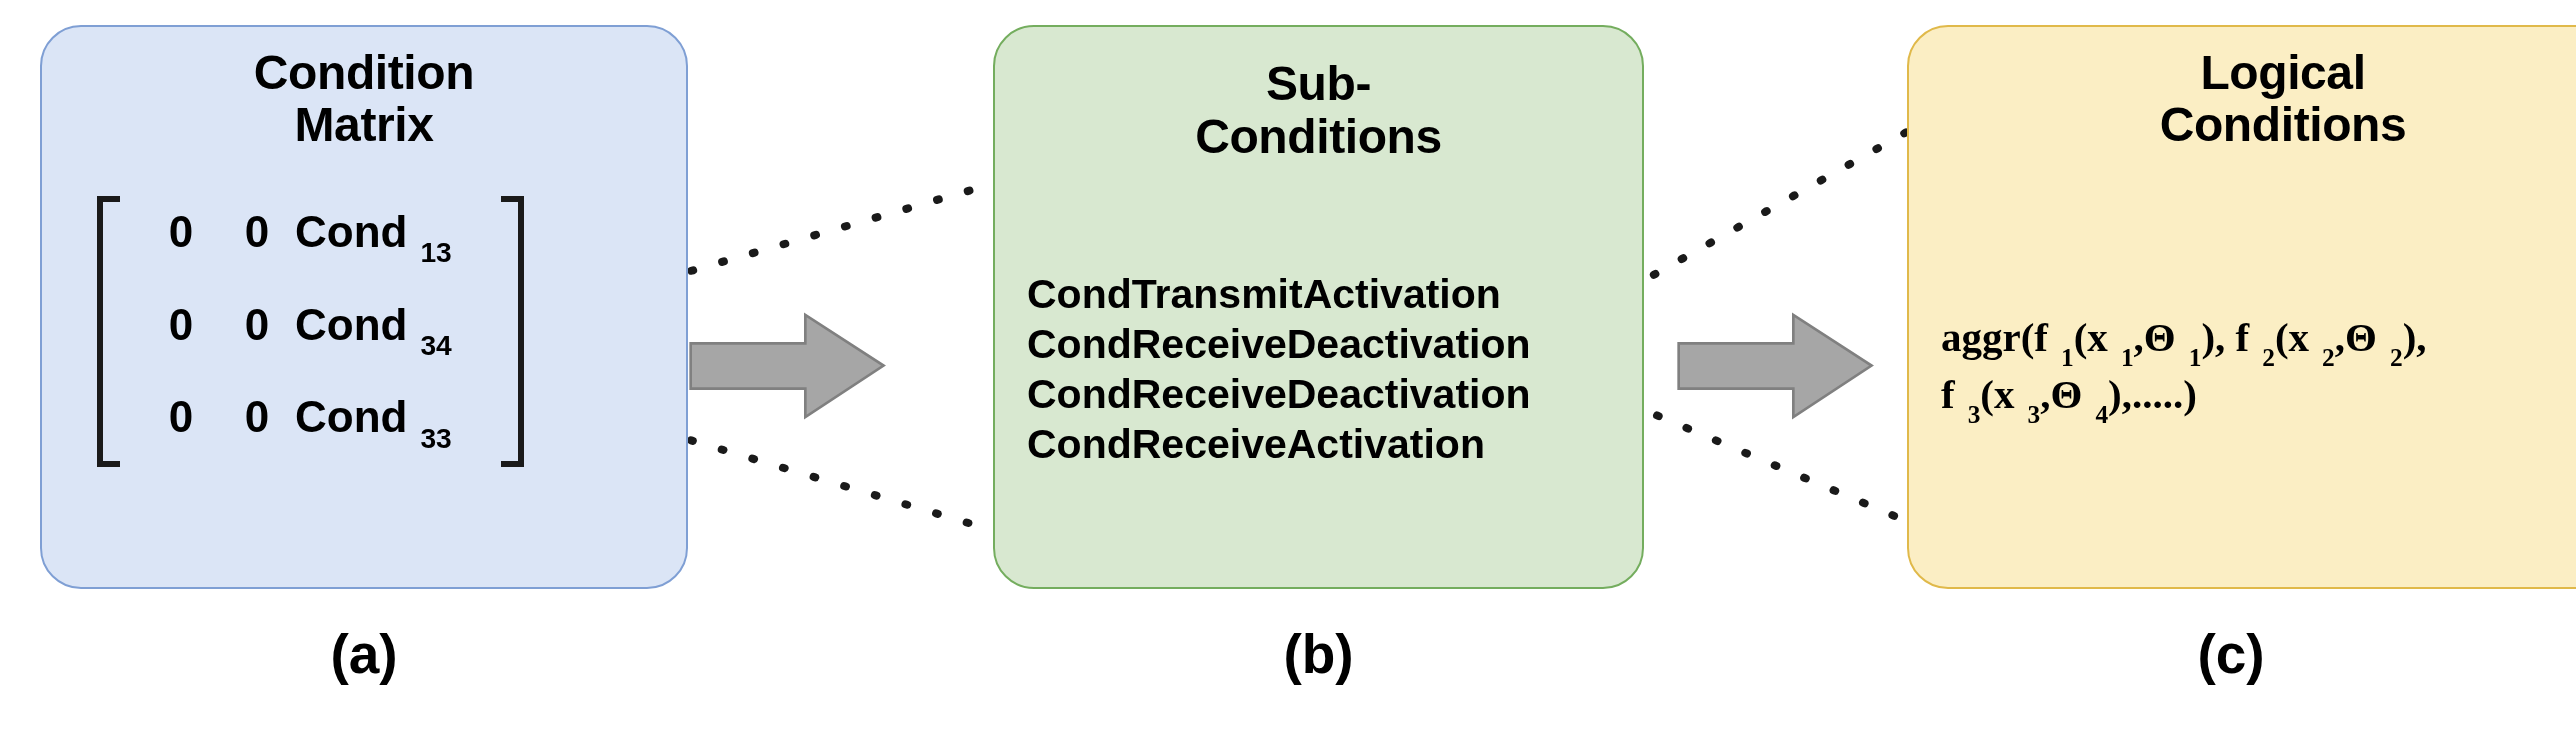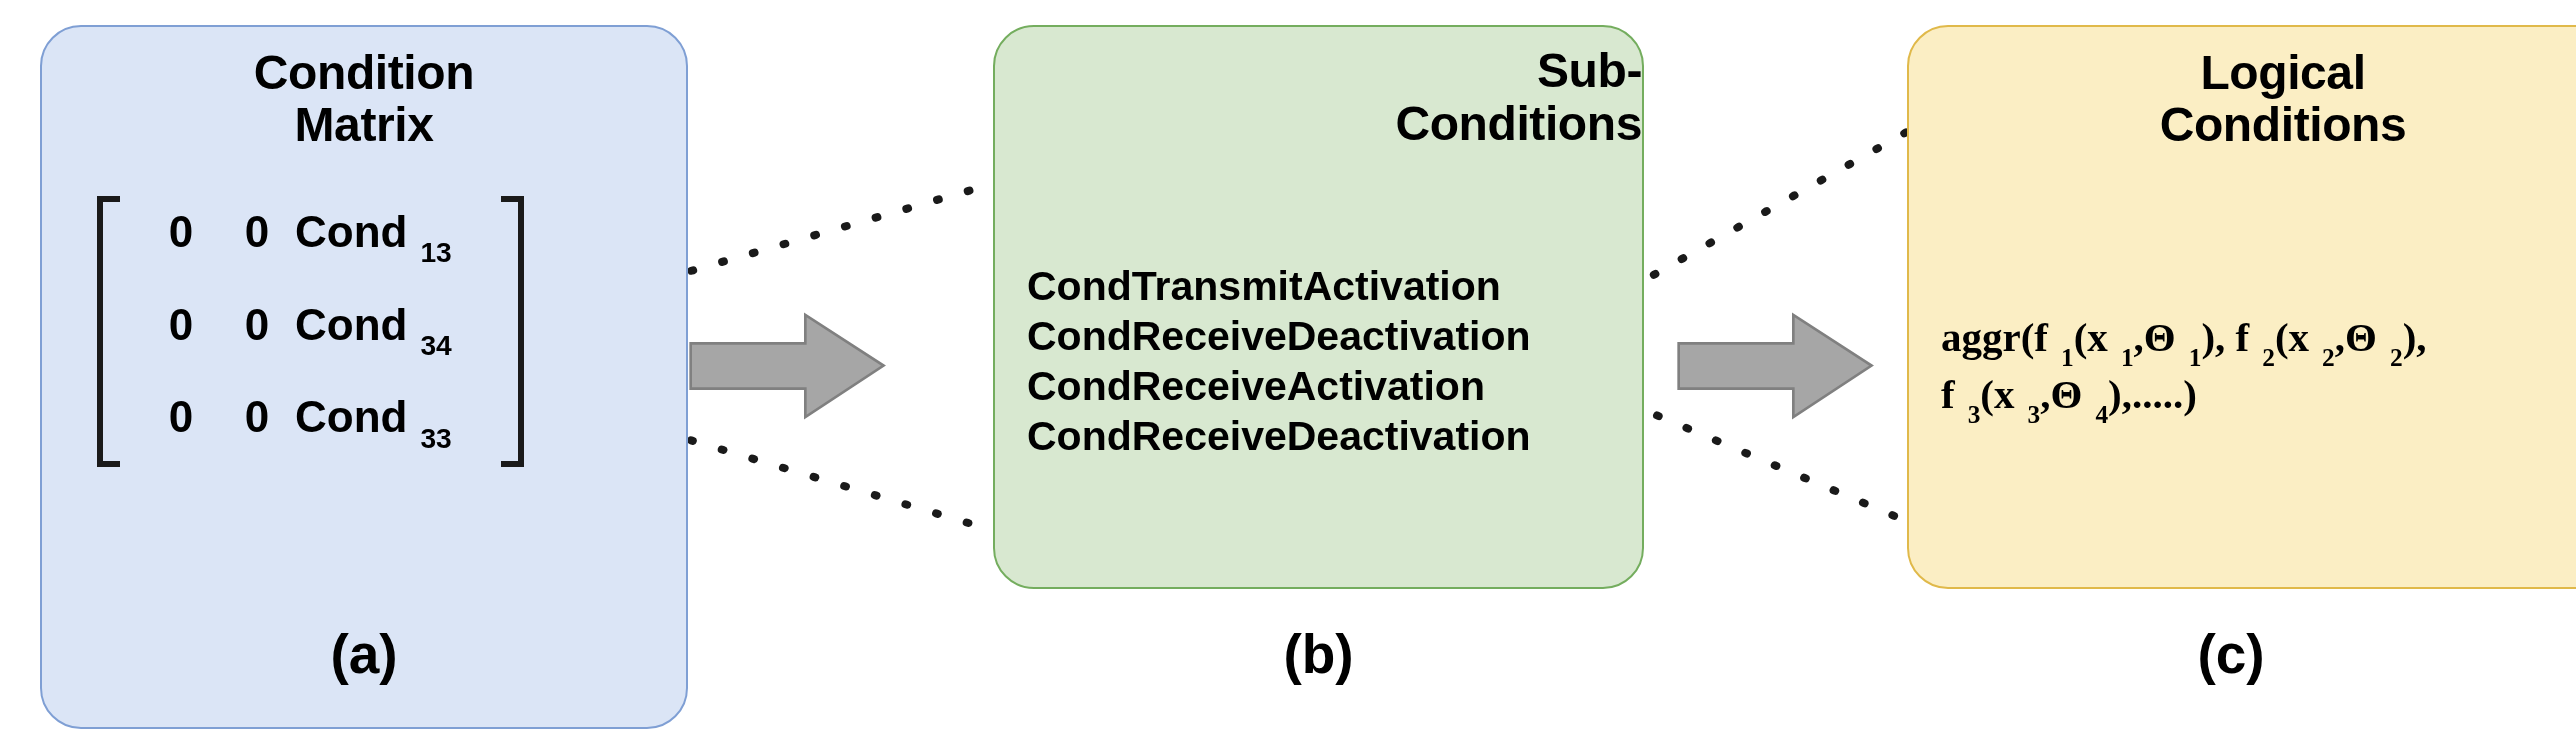--- a/index.html
+++ b/index.html
@@ -135,21 +135,21 @@
 
     <line x1="640" y1="345" x2="1160" y2="195" stroke="#1a1a1a" stroke-width="9" stroke-linecap="round" stroke-dasharray="2 34"></line>
 
     <line x1="640" y1="455" x2="1160" y2="610" stroke="#1a1a1a" stroke-width="9" stroke-linecap="round" stroke-dasharray="2 34"></line>
 
     <line x1="1800" y1="345" x2="2225" y2="105" stroke="#1a1a1a" stroke-width="9" stroke-linecap="round" stroke-dasharray="2 34"></line>
 
     <line x1="1800" y1="440" x2="2225" y2="620" stroke="#1a1a1a" stroke-width="9" stroke-linecap="round" stroke-dasharray="2 34"></line>
   </svg>
 
-  <div class="box box-blue" style="left:40px; top:25px; width:648px; height:704px;">
+  <div class="box box-blue" style="left:40px; top:25px; width:648px; height:564px;">
     <div class="box-title" style="top:19.5px;">
       <div>Condition</div>
       <div>Matrix</div>
     </div>
 
     <div class="matrix" style="left:55px; top:169px; width:546px; height:271px;">
       <div class="bracket bracket-l"></div>
       <div class="matrix-body">
 
         <div class="mrow">
@@ -175,30 +175,30 @@
     </div>
   </div>
 
   <div class="arrow-wrap" style="left:688px; top:306px; width:200px; height:120px;">
     <svg class="arrow" viewBox="0 0 225 135" preserveAspectRatio="none">
       <polygon points="3,42 132,42 132,10 220,67 132,125 132,93 3,93" fill="#a6a6a6" stroke="#808080" stroke-width="3"></polygon>
     </svg>
   </div>
 
   <div class="box box-green" style="left:993px; top:25px; width:651px; height:564px;">
-    <div class="box-title" style="top:18px;text-align:right;">
+    <div class="box-title" style="top:31px;">
       <div>Sub-</div>
       <div>Conditions</div>
     </div>
 
-    <div class="cond-list" style="left:32px; top:234px;">
+    <div class="cond-list" style="left:32px; top:242px;">
       <div>CondTransmitActivation</div>
       <div>CondReceiveDeactivation</div>
+      <div>CondReceiveDeactivation</div>
       <div>CondReceiveActivation</div>
-      <div>CondReceiveDeactivation</div>
     </div>
   </div>
 
   <div class="arrow-wrap" style="left:1676px; top:306px; width:200px; height:120px;">
     <svg class="arrow" viewBox="0 0 225 135" preserveAspectRatio="none">
       <polygon points="3,42 132,42 132,10 220,67 132,125 132,93 3,93" fill="#a6a6a6" stroke="#808080" stroke-width="3"></polygon>
     </svg>
   </div>
 
   <div class="box box-yellow" style="left:1907px; top:25px; width:752px; height:564px;">

